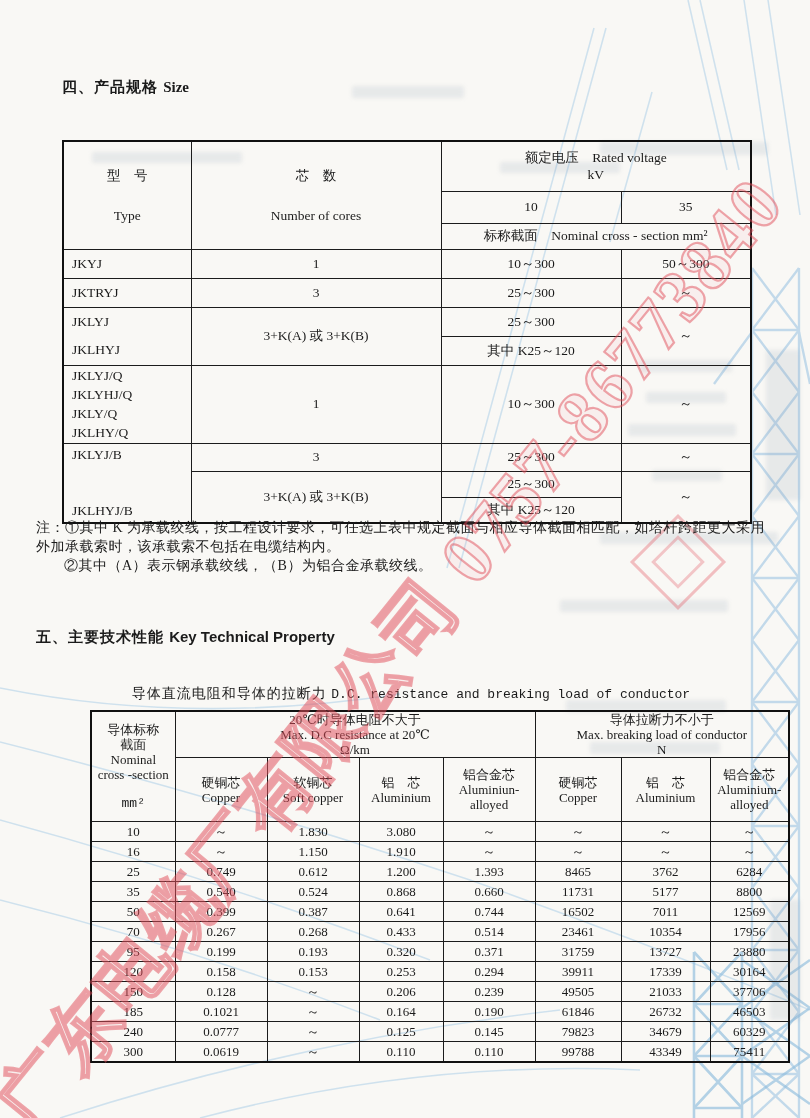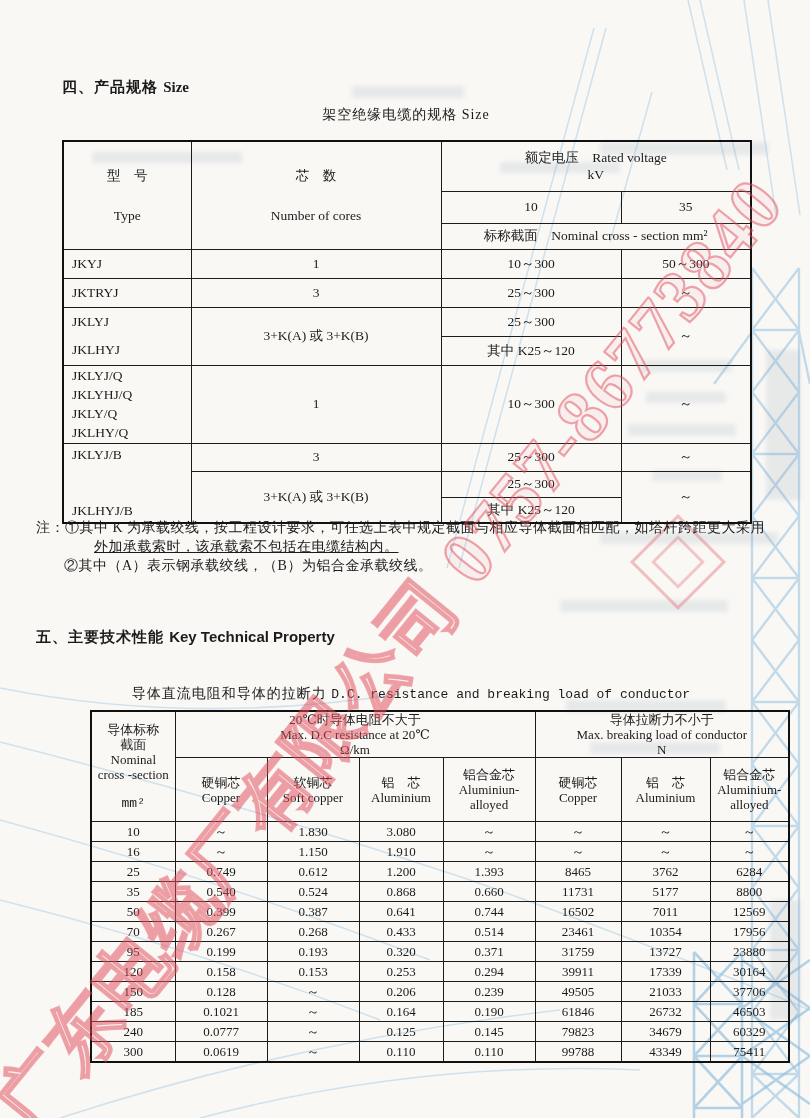--- a/index.html
+++ b/index.html
@@ -60,21 +60,21 @@
   #table2{left:62px;top:710px;width:698px;margin-left:28px;}
   #table2 td{font-size:13px;}
   #table2 .col0 div{line-height:15px;}
   #table2 .col0 .mm2{margin-top:14px;font-family:Liberation Mono, monospace;}
   #table2 .grp div{line-height:15px;}
   #table2 tbody td{border:1px solid #1c1c1c;height:19px;padding:0;}
   #table2 .subhd td div{line-height:15px;}
 
   .note{position:absolute;left:36px;top:518px;width:756px;z-index:2;
     font-size:14px;line-height:19px;letter-spacing:.5px;}
-  .note .l2{margin-left:58px;text-decoration:underline;}
+  .note .l2{}
   .note .l3{margin-left:28px;}
 </style>
 </head>
 <body>
 
 <div class="page">
 
   <svg class="bg-art" width="810" height="1118" viewBox="0 0 810 1118">
     <g stroke="#aed0e8" stroke-width="1.6" fill="none" opacity="0.55">
       <path d="M688,0 L727,170"></path>
@@ -130,21 +130,20 @@
   <div class="ghost" style="left:770px;top:900px;width:30px;height:120px;"></div>
 
   <div class="watermark">广东电缆厂有限公司 0757-86773840</div>
   <div class="emblem"></div>
 
   <div id="sec4-title" class="sec-title">
     <span>四、产品规格</span>
     <span class="en">Size</span>
   </div>
 
-  <div id="t1-caption" class="tbl-caption">架空绝缘电缆的规格  Size</div>
 
   <table id="table1" class="outer">
     <colgroup>
         <col style="width:128px">
         <col style="width:250px">
         <col style="width:180px">
         <col style="width:130px">
       </colgroup>
     <tbody>
         <tr style="height:50px">

